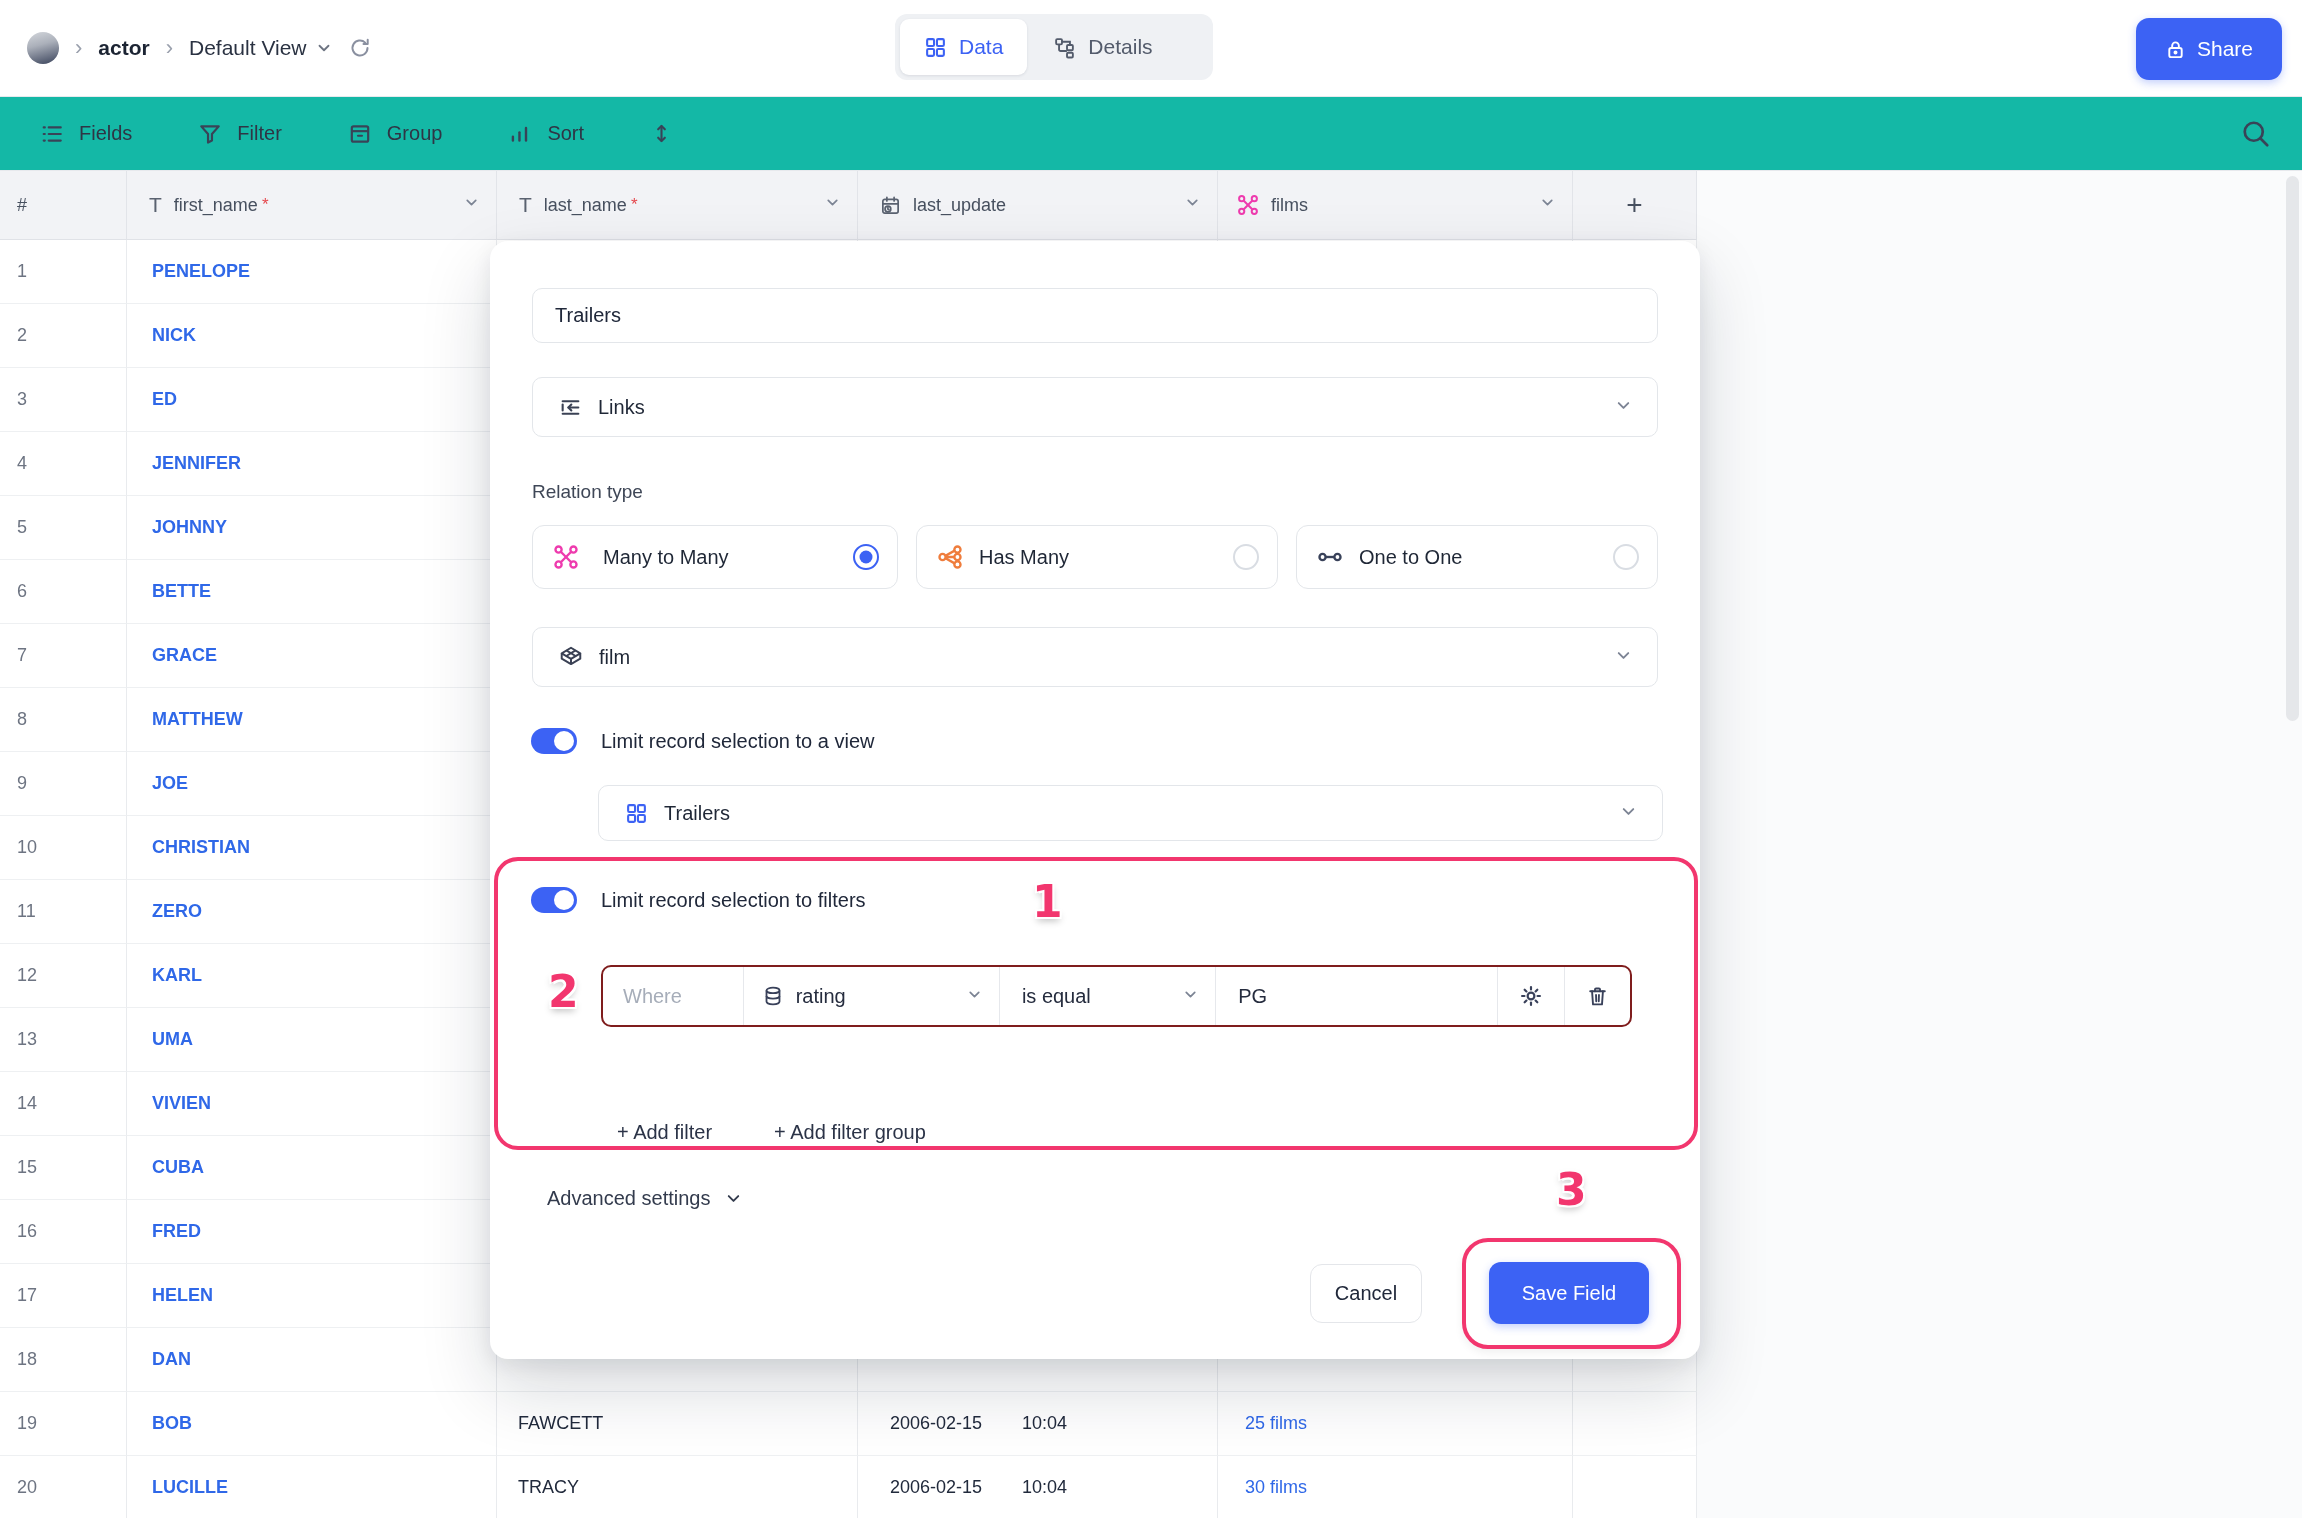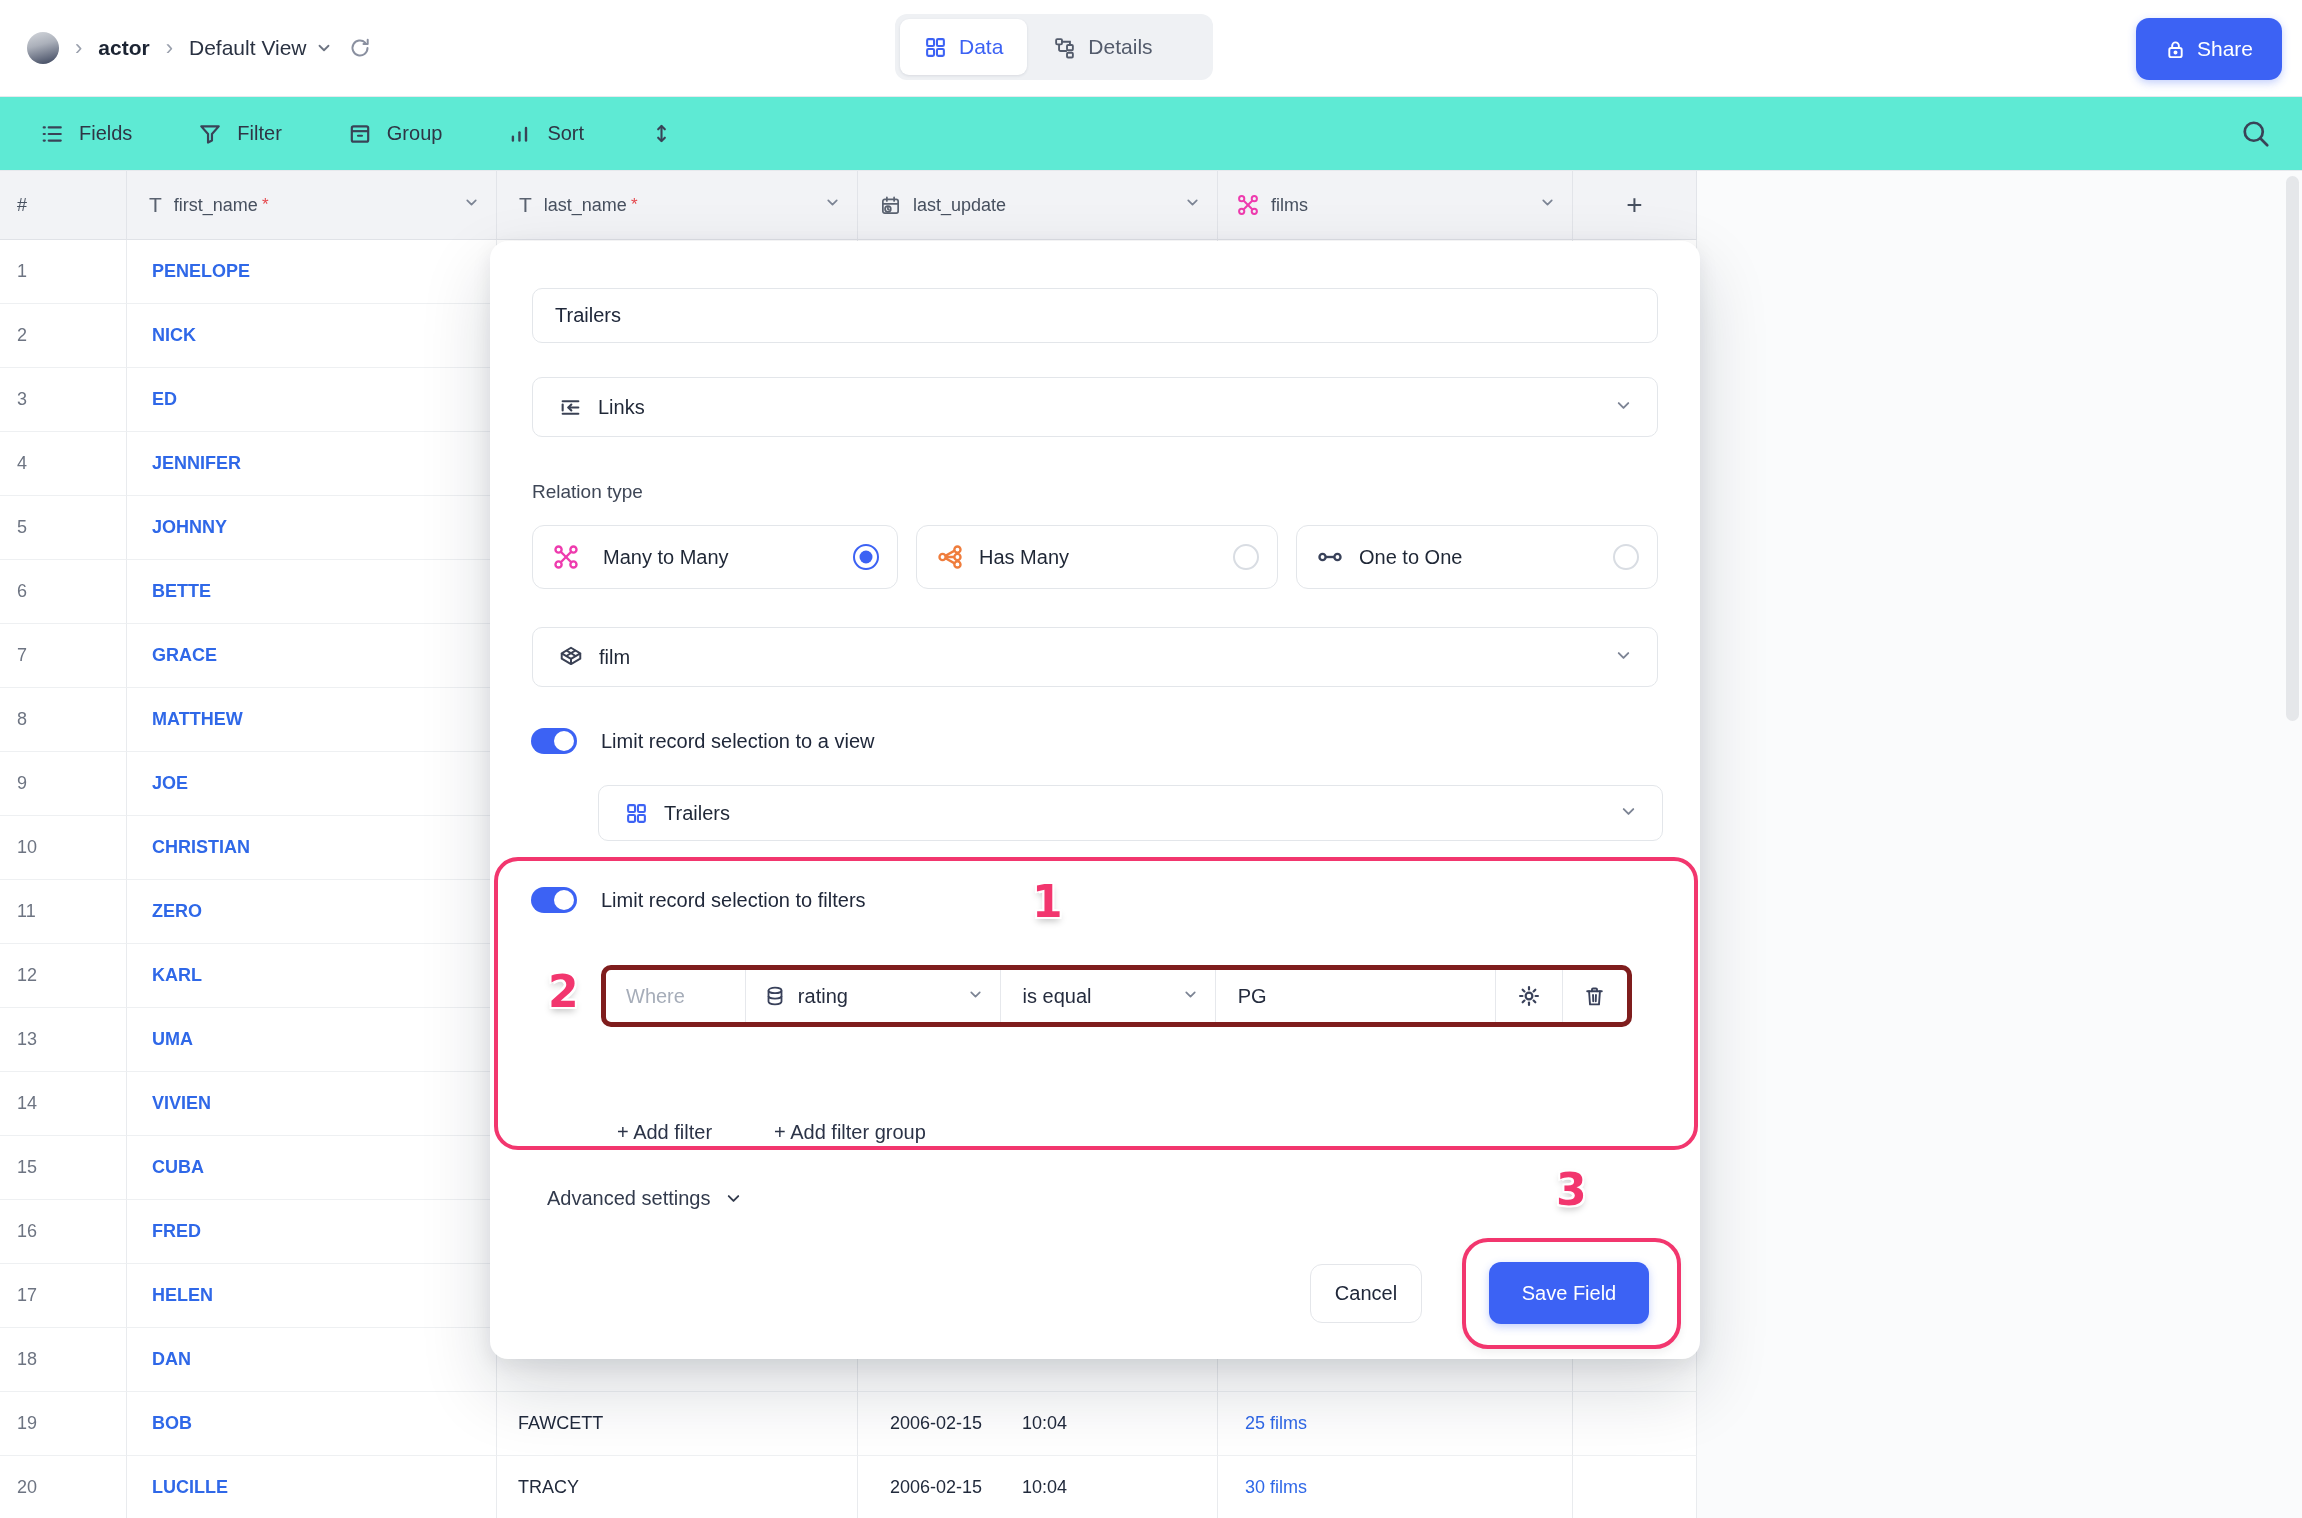--- a/index.html
+++ b/index.html
@@ -17,21 +17,21 @@
   .logo{width:32px; height:32px; border-radius:50%; background:linear-gradient(165deg,#D4D7DC 0%,#ABB0BA 40%,#39425A 100%);}
   .crumb-sep{color:#9AA0AD; font-size:22px;}
   .crumb-table{font-weight:700; color:#1C2433;}
   .crumb-view{font-weight:500; color:#2A3242; display:flex; align-items:center; gap:8px;}
   .tabs{position:absolute; left:895px; top:14px; width:318px; height:66px; background:#EFF1F4; border-radius:12px; display:flex; align-items:flex-start; padding:5px; gap:2px;}
   .tab{height:56px; border-radius:9px; display:flex; align-items:center; gap:12px; padding:0 24px; font-size:21px; color:#535B6B; cursor:pointer;}
   .tab.active{background:#fff; color:var(--accent); box-shadow:0 1px 3px rgba(20,30,60,.10); font-weight:500;}
   .share-btn{position:absolute; right:20px; top:18px; width:146px; height:62px; background:var(--accent); color:#fff; border:none; border-radius:13px; font-size:21px; font-weight:500; display:flex; align-items:center; justify-content:center; gap:11px; font-family:inherit; box-shadow:0 3px 8px rgba(60,98,244,.3);}
 
   
-  .toolbar{position:absolute; left:0; top:97px; width:2302px; height:74px; background:#5eead4; border-bottom:1px solid var(--line); display:flex; align-items:center;}
+  .toolbar{position:absolute; left:0; top:97px; width:2302px; height:74px; background:#14b8a6; border-bottom:1px solid var(--line); display:flex; align-items:center;}
   .tool{display:flex; align-items:center; gap:15px; font-size:20px; color:#2F3545; margin-left:40px; cursor:pointer;}
   .tool:first-child{margin-left:40px;}
   .tool + .tool{margin-left:66px;}
   .tool-ico{color:#394357; display:flex;}
   .search-ico{position:absolute; right:28px; top:19px; color:#394357; cursor:pointer;}
 
   
   .table-wrap{position:absolute; left:0; top:171px;}
   .thead{display:flex; height:69px;}
   .th{background:#F2F3F6; border-right:1px solid #E2E4E9; border-bottom:1px solid #E0E2E7; display:flex; align-items:center; font-size:18px; color:var(--hdr); font-weight:500; position:relative; cursor:pointer;}
@@ -78,21 +78,21 @@
   .toggle-row{display:flex; align-items:center;}
   .toggle{width:46px; height:26px; border-radius:13px; background:var(--accent); position:relative; cursor:pointer; flex:none;}
   .toggle::after{content:""; position:absolute; right:3px; top:3px; width:20px; height:20px; border-radius:50%; background:#fff;}
   .t-label{font-size:20px; color:var(--ink);}
   .tr1{left:41px; top:487px;}
   .tr1 .t-label{margin-left:24px;}
   .view-select{left:108px; top:544px; width:1065px; height:56px;}
   .view-select .s-ico{color:var(--accent);}
   .tr2{left:41px; top:646px;}
   .tr2 .t-label{margin-left:24px;}
-  .filter-row{left:111px; top:724px; width:1031px; height:62px; border:5px solid #7f1d1d; border-radius:10px; display:flex; align-items:stretch; background:#fff;}
+  .filter-row{left:111px; top:724px; width:1031px; height:62px; border:2px solid #7f1d1d; border-radius:10px; display:flex; align-items:stretch; background:#fff;}
   .fseg{display:flex; align-items:center; border-right:1px solid #E6E8EC; position:relative;}
   .fseg:last-child{border-right:none;}
   .fseg.where{width:141px; padding-left:20px; color:#A6ADB9; font-size:20px;}
   .fseg.ffield{width:257px; padding-left:18px; font-size:20px; color:#252C3E; gap:12px; cursor:pointer;}
   .fseg.fop{width:217px; padding-left:22px; font-size:20px; color:#252C3E; cursor:pointer;}
   .fseg.fval{width:283px; padding-left:22px; font-size:20px; color:#252C3E; cursor:text;}
   .fseg .f-chev{position:absolute; right:16px; color:#7C8494;}
   .fseg.ficon{width:67px; justify-content:center; color:#39415A; cursor:pointer;}
   .fseg.ficon2{width:65px; justify-content:center; color:#39415A; cursor:pointer;}
   .addfilters{left:127px; top:840px; display:flex; gap:62px;}

